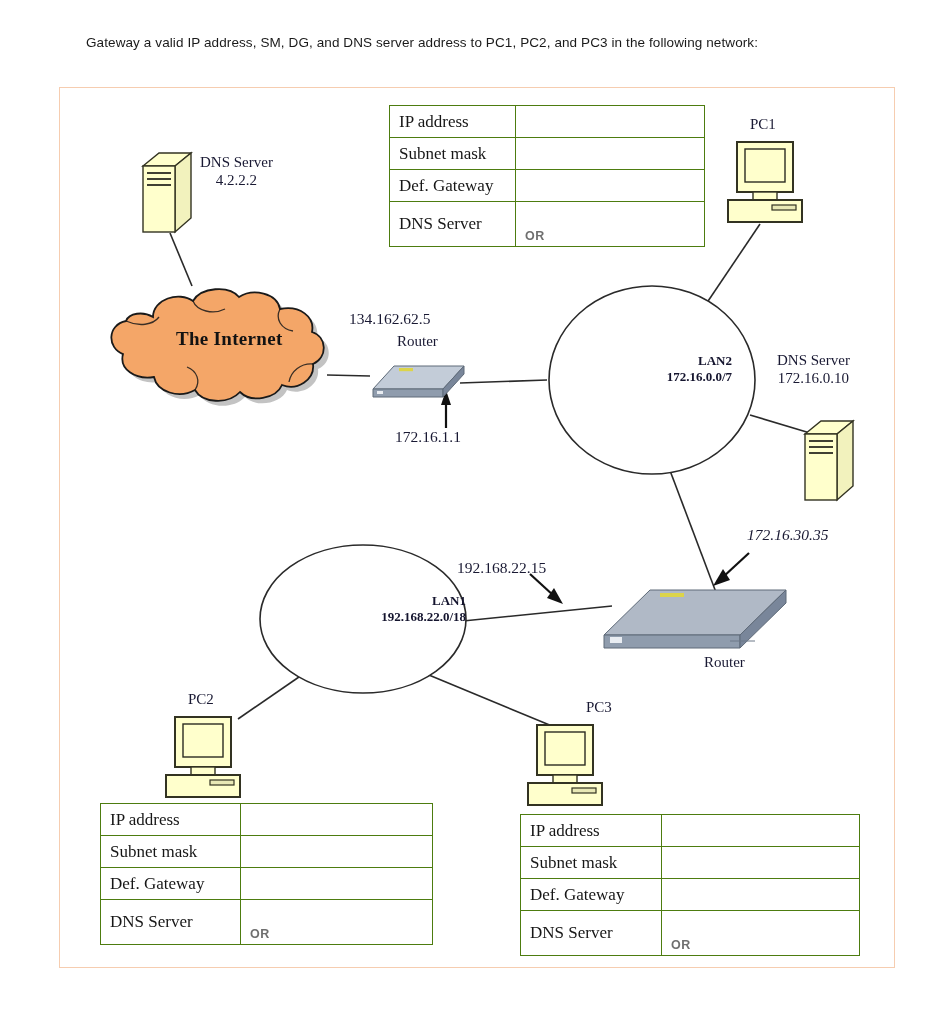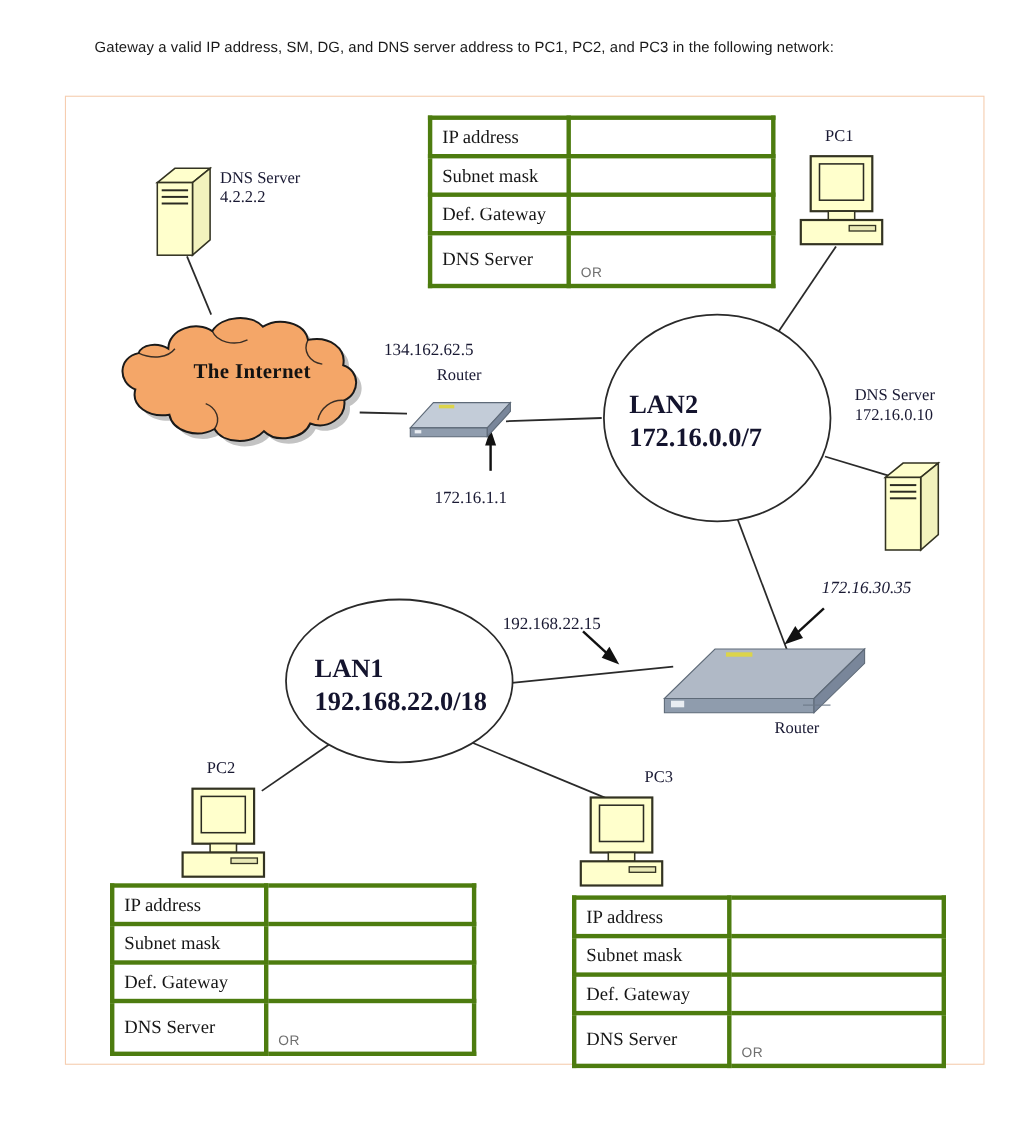--- a/index.html
+++ b/index.html
@@ -47,21 +47,21 @@
 
   
   .cfg-table {
     position: absolute;
     border-collapse: collapse;
     background: #ffffff;
     font-family: "Liberation Serif", serif;
     table-layout: fixed;
   }
   .cfg-table td {
-    border: 4px solid #4d7c0f;
+    border: 1px solid #4d7c0f;
     font-size: 17px;
     color: #161616;
     padding: 2px 0 2px 9px;
     height: 27px;
     vertical-align: middle;
     line-height: 1.05;
   }
   .cfg-table td.val {
     padding: 0;
   }
@@ -71,48 +71,50 @@
   .cfg-table tr.dns-row td.val {
     vertical-align: bottom;
     padding-bottom: 2px;
     padding-left: 9px;
   }
   .or-text {
     font-family: "Liberation Sans", sans-serif;
     font-size: 12.5px;
     color: #6f6f6f;
     letter-spacing: 0.5px;
+    font-weight: bold;
   }
 
   #table-pc1 { left: 329px; top: 17px; width: 316px; }
   #table-pc1 col.lbl { width: 126px; }
   #table-pc2 { left: 40px; top: 715px; width: 333px; }
   #table-pc2 col.lbl { width: 140px; }
   #table-pc3 { left: 460px; top: 726px; width: 340px; }
   #table-pc3 col.lbl { width: 141px; }
 
   
   .lbl-serif {
     position: absolute;
     font-family: "Liberation Serif", serif;
     color: #191933;
     white-space: nowrap;
   }
 
   .node-caption {
     font-size: 15px;
+    text-align: center;
     line-height: 1.18;
   }
   .ip-annot {
     font-size: 15.5px;
   }
   .net-name {
-    font-size: 24px;
+    font-size: 13px;
     font-weight: bold;
-    text-align: left;
+    text-align: right;
     line-height: 1.25;
     color: #14142e;
   }
   .cloud-name {
     font-size: 19px;
     font-weight: bold;
     color: #121212;
     letter-spacing: 0.3px;
   }
 
@@ -240,21 +242,21 @@
     <svg width="98" height="44" viewBox="0 0 98 44" xmlns="http://www.w3.org/2000/svg">
       <polygon points="3,36 24,13 94,13 73,36" fill="#c3ccd8" stroke="#5e6a78" stroke-width="1"></polygon>
       <polygon points="3,36 73,36 73,44 3,44" fill="#8f9cad" stroke="#5e6a78" stroke-width="1"></polygon>
       <polygon points="73,36 94,13 94,21 73,44" fill="#79869a" stroke="#5e6a78" stroke-width="1"></polygon>
       <rect x="29" y="15" width="14" height="3.2" fill="#dcd44a"></rect>
       <rect x="7" y="38" width="6" height="3" fill="#e9edf2"></rect>
     </svg>
   </div>
   <div class="lbl-serif node-caption" style="left:337px; top:245px;">Router</div>
   <div class="lbl-serif ip-annot" style="left:289px; top:222px;">134.162.62.5</div>
-  <div class="lbl-serif ip-annot" style="left:335px; top:356px;">172.16.1.1</div>
+  <div class="lbl-serif ip-annot" style="left:335px; top:340px;">172.16.1.1</div>
 
   <div class="icon-wrap" style="left:487px; top:195px;">
     <svg width="210" height="195" viewBox="0 0 210 195" xmlns="http://www.w3.org/2000/svg">
       <ellipse cx="105" cy="97" rx="103" ry="94" fill="#ffffff" stroke="#2a2a2a" stroke-width="1.6"></ellipse>
     </svg>
   </div>
   <div class="lbl-serif net-name" style="left:512px; top:265px; width:160px;">
     <span>LAN2</span><br>
     <span>172.16.0.0/7</span>
   </div>

